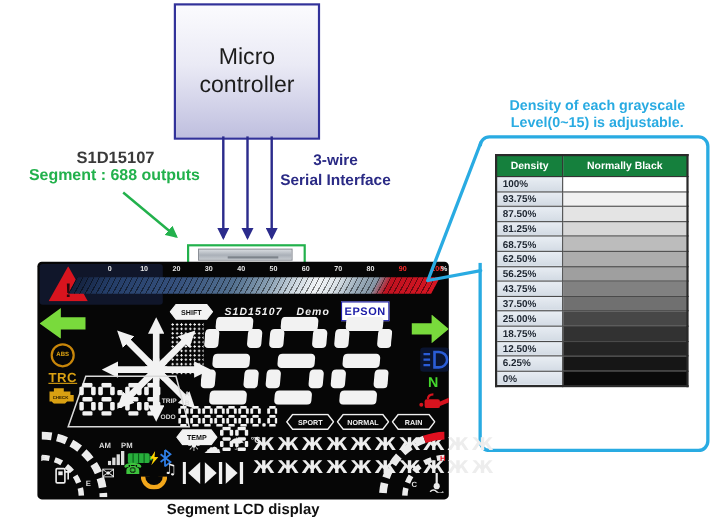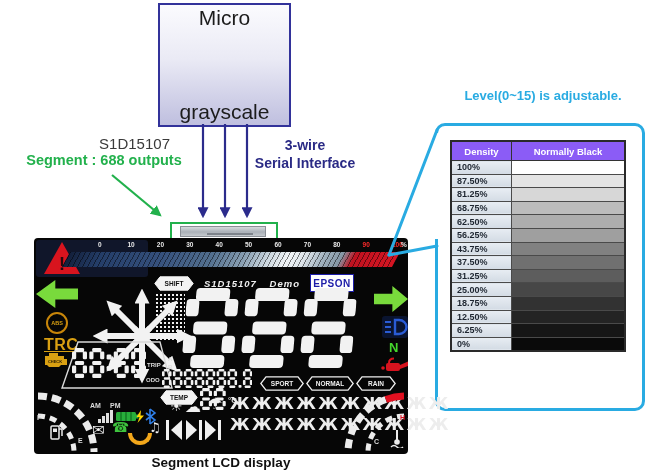--- a/index.html
+++ b/index.html
@@ -3,40 +3,40 @@
 <meta charset="utf-8">
 <style>
   html,body{margin:0;padding:0;background:#fff;}
   .stage{position:relative;width:650px;height:472px;background:#fff;
     font-family:"Liberation Sans",sans-serif;overflow:hidden;}
   .abs{position:absolute;}
   .uni{font-family:"DejaVu Sans",sans-serif;}
   
   .mcu{left:158px;top:3px;width:129px;height:120px;border:2px solid #32329a;
     background:linear-gradient(180deg,#fbfbfe 0%,#eaeaf5 45%,#bfbfdf 100%);
-    display:flex;flex-direction:column;justify-content:space-between;align-items:center;
+    display:flex;flex-direction:column;justify-content:center;align-items:center;
     font-size:21px;color:#1c1c1c;line-height:26px;}
   
-  .chipname{left:40px;top:135px;width:130px;text-align:right;font-weight:normal;font-size:15px;color:#3a3a3a;}
+  .chipname{left:40px;top:135px;width:130px;text-align:center;font-weight:bold;font-size:15px;color:#3a3a3a;}
   .chipout{left:18px;top:152px;width:172px;text-align:center;font-weight:bold;font-size:14.5px;color:#22b14c;}
   .serial{left:240px;top:136px;width:130px;text-align:center;font-weight:bold;font-size:14px;color:#2a2a85;line-height:18px;}
   .callout-text{left:443px;top:88px;width:200px;text-align:center;font-weight:bold;
     font-size:13px;line-height:15px;color:#29abe2;}
   .caption{left:121px;top:455px;width:200px;text-align:center;font-size:13.5px;font-weight:600;color:#101010;}
   
   .conn{left:170px;top:222px;width:104px;height:17px;border:2.5px solid #22b14c;background:#fff;}
   .conn-strip{left:8px;top:2px;width:84px;height:9px;border:1px solid #8a8f96;
     background:linear-gradient(180deg,#d6dade 0%,#aab0b8 55%,#c4c9ce 100%);}
   .conn-line{left:26px;top:6px;width:46px;height:2px;background:#7d838b;}
   
   .cbox{left:435px;top:123px;width:204px;height:282px;border:3px solid #29abe2;border-radius:10px;background:#fff;}
   .eraser{left:433px;top:133px;width:7px;height:106px;background:#fff;}
   
   .gtable{left:450px;top:140px;border-collapse:collapse;border:2px solid #2a2a2a;}
-  .gtable th{background:#8b5cf6;color:#fff;font-size:9.5px;font-weight:bold;height:16px;border:1px solid #333;}
+  .gtable th{background:#15803d;color:#fff;font-size:9.5px;font-weight:bold;height:16px;border:1px solid #333;}
   .gtable td{border:1px solid #4a4a4a;height:12.6px;padding:0;}
   .gtable td.den{width:54px;background:linear-gradient(180deg,#e8edf3,#d3dbe4);
     font-size:9px;font-weight:bold;color:#1d2530;padding-left:5px;}
   .gtable td.sw{width:112px;}
   
   .lcd{left:34px;top:238px;width:374px;height:216px;background:#060606;border-radius:4px;}
   .navpatch{left:2px;top:2px;width:112px;height:37px;background:#10162a;border-radius:3px;}
   .tick{position:absolute;top:0;font-size:6.5px;font-weight:bold;color:#e8e8e8;}
   .bar{left:28px;top:14px;width:330px;height:15px;transform:skewX(-28deg);transform-origin:50% 100%;
     background:linear-gradient(90deg,#131f3a 0%,#243d68 10%,#35507c 28%,#53708f 44%,#8ba1b4 54%,#cdd8e0 61%,#f1f4f6 67%,#dde4e9 72%,#9fb0bd 78%,#8597a6 83%,#c01220 87%,#d51522 100%);}
@@ -65,48 +65,53 @@
     border-radius:0 0 16px 16px;}
   .seg-lab{position:absolute;}
 </style>
 </head>
 <body>
 
 <div class="stage">
 
   <div class="abs mcu">
     <span>Micro</span>
-    <span>grayscale</span>
+    <span>controller</span>
   </div>
 
   <div class="abs chipname">S1D15107</div>
   <div class="abs chipout">Segment : 688 outputs</div>
   <div class="abs serial">
     <div>3-wire</div>
     <div>Serial Interface</div>
   </div>
   <div class="abs callout-text">
+    <div>Density of each grayscale</div>
     <div>Level(0~15) is adjustable.</div>
   </div>
 
   <div class="abs cbox"></div>
   <div class="abs eraser"></div>
   <table class="abs gtable">
     <thead>
         <tr id="gt-head">
           <th>Density</th>
           <th>Normally Black</th>
         </tr>
       </thead>
     <tbody id="gt-body">
         <tr>
           <td class="den">100%</td>
           <td class="sw" style="background: rgb(255, 255, 255);"></td>
         </tr>
         <tr>
+          <td class="den">93.75%</td>
+          <td class="sw" style="background: rgb(241, 241, 241);"></td>
+        </tr>
+        <tr>
           <td class="den">87.50%</td>
           <td class="sw" style="background: rgb(228, 228, 228);"></td>
         </tr>
         <tr>
           <td class="den">81.25%</td>
           <td class="sw" style="background: rgb(215, 215, 215);"></td>
         </tr>
         <tr>
           <td class="den">68.75%</td>
           <td class="sw" style="background: rgb(188, 188, 188);"></td>
@@ -119,24 +124,20 @@
           <td class="den">56.25%</td>
           <td class="sw" style="background: rgb(159, 159, 159);"></td>
         </tr>
         <tr>
           <td class="den">43.75%</td>
           <td class="sw" style="background: rgb(129, 129, 129);"></td>
         </tr>
         <tr>
           <td class="den">37.50%</td>
           <td class="sw" style="background: rgb(112, 112, 112);"></td>
-        </tr>
-        <tr>
-          <td class="den">31.25%</td>
-          <td class="sw" style="background: rgb(93, 93, 93);"></td>
         </tr>
         <tr>
           <td class="den">25.00%</td>
           <td class="sw" style="background: rgb(71, 71, 71);"></td>
         </tr>
         <tr>
           <td class="den">18.75%</td>
           <td class="sw" style="background: rgb(50, 50, 50);"></td>
         </tr>
         <tr>
@@ -232,21 +233,21 @@
           <rect x="118.3" y="11.049999999999999" width="13" height="17.25" rx="3.9" fill="#f2f2f2"></rect>
           <rect x="157.3" y="11.049999999999999" width="13" height="17.25" rx="3.9" fill="#f2f2f2"></rect>
           <rect x="118.3" y="47.8" width="13" height="17.25" rx="3.9" fill="#f2f2f2"></rect>
           <rect x="157.3" y="47.8" width="13" height="17.25" rx="3.9" fill="#f2f2f2"></rect>
         </svg></div>
     <div class="abs kmh" style="left:325px;top:139px;">km/h</div>
 
     <div class="abs abs-badge">
       <span>ABS</span>
       </div>
-    <div class="abs amber" style="left:10px;top:98px;font-size:16px;letter-spacing:.5px;text-decoration:underline;">TRC</div>
+    <div class="abs amber" style="left:10px;top:98px;font-size:12px;letter-spacing:.5px;text-decoration:underline;">TRC</div>
     <svg class="abs" style="left:8px;top:112px;" width="26" height="17">
       <path d="M3,6 h4 v-3 h9 v3 h6 v3 h3 v6 h-6 l-2,2 h-10 l-2,-2 h-2 z" fill="#d9a012"></path>
       <text x="13" y="12.5" text-anchor="middle" font-size="4" font-weight="bold" fill="#2b1d00">CHECK</text>
     </svg>
 
     <div class="abs" style="left:348px;top:78px;width:26px;height:22px;background:#0a1430;border-radius:3px;">
       <svg width="26" height="22">
         <g stroke="#2a5cd6" stroke-width="2">
             <line x1="3" y1="6" x2="9" y2="6"></line>
           <line x1="3" y1="11" x2="9" y2="11"></line>

